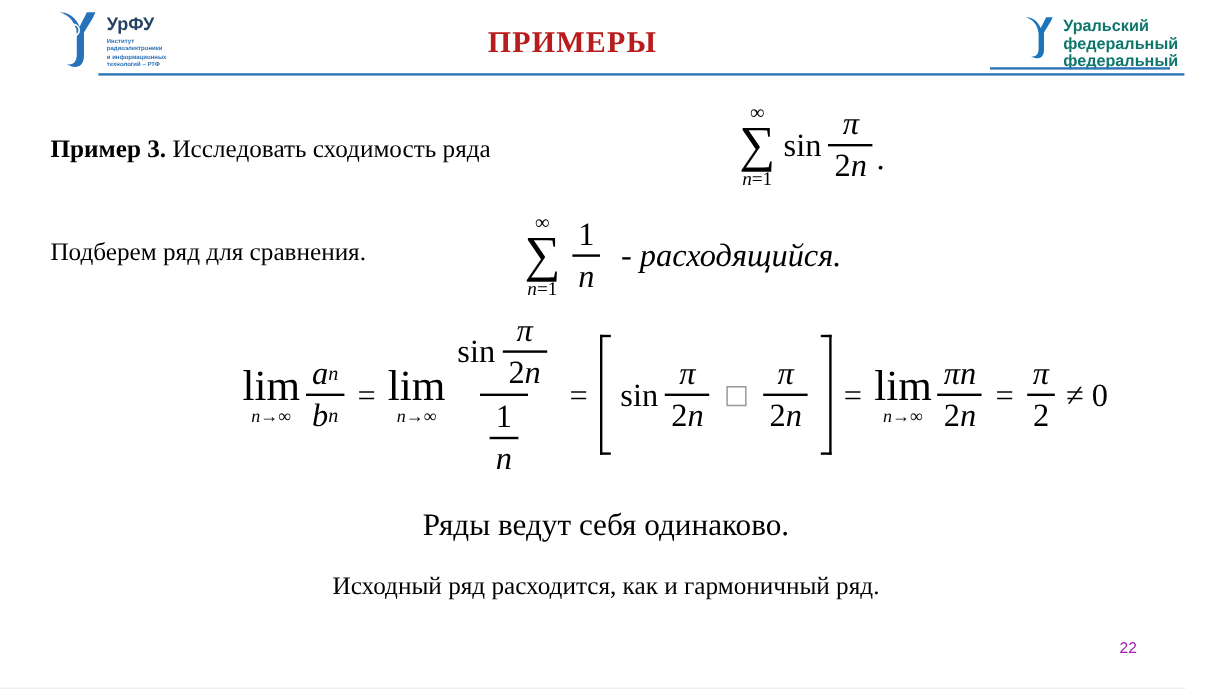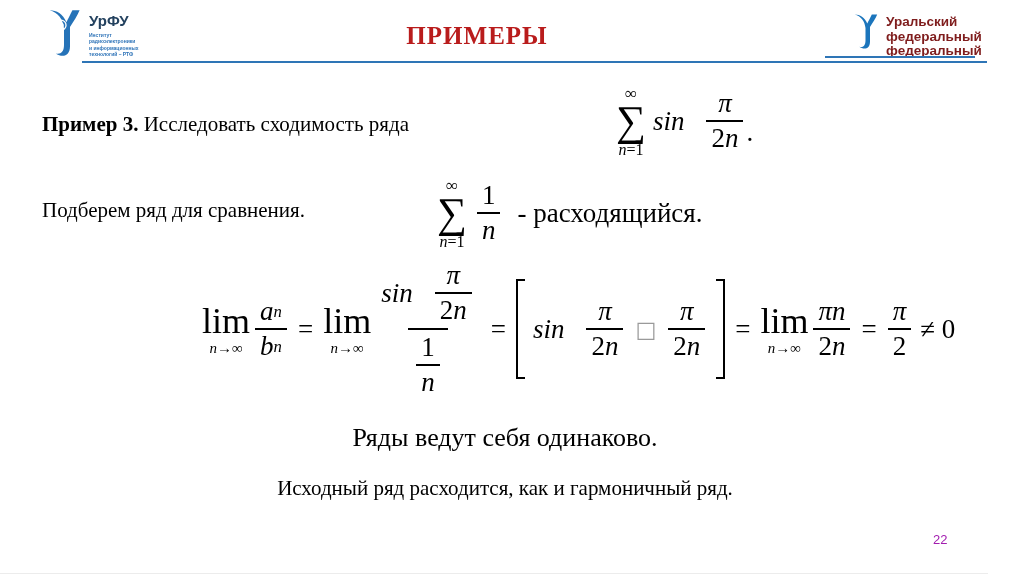--- a/index.html
+++ b/index.html
@@ -8,21 +8,21 @@
     position:relative; width:988px; height:574px; background:#ffffff;
     overflow:hidden; font-family:"Liberation Serif","DejaVu Serif",serif; color:#000;
     border-bottom:1px solid #ececec;
   }
   
   .logo-left { position:absolute; left:45px; top:9px; display:flex; gap:6px; align-items:flex-start; }
   .logo-left-text { display:flex; flex-direction:column; padding-top:3px; }
   .logo-left-name { font-family:"Liberation Sans",sans-serif; font-weight:bold; font-size:15px; color:#24425f; margin-bottom:3px; }
   .logo-left-sub { font-family:"Liberation Sans",sans-serif; font-size:5px; line-height:1.25; color:#2f74b8; font-weight:bold; }
   .logo-right { position:absolute; left:852px; top:13px; display:flex; gap:7px; align-items:flex-start; }
-  .logo-right-text { font-family:"Liberation Sans",sans-serif; font-weight:bold; font-size:13.5px; line-height:1.08; color:#7f1d1d; padding-top:2px; }
+  .logo-right-text { font-family:"Liberation Sans",sans-serif; font-weight:bold; font-size:13.5px; line-height:1.08; color:#0f766e; padding-top:2px; }
   .page-title {
     position:absolute; left:477px; top:22px; transform:translateX(-50%);
     font-size:25px; font-weight:bold; letter-spacing:1px; color:#b91c1c; white-space:nowrap;
   }
   .header-line { position:absolute; left:82px; top:61px; width:905px; height:2px; background:#2e75b6; }
   .logo-right-line { position:absolute; left:825px; top:56px; width:150px; height:2px; background:#2e75b6; }
 
   
   .textline { position:absolute; font-size:21px; white-space:nowrap; }
   .bold { font-weight:bold; }
@@ -32,21 +32,21 @@
   .formula { position:absolute; display:flex; align-items:center; white-space:nowrap; font-size:27px; }
   .mrow { display:inline-flex; align-items:center; }
   .it { font-style:italic; }
   .msum { display:inline-flex; flex-direction:column; align-items:center; line-height:1; margin-right:7px; }
   .sum-upper { font-size:17px; line-height:1; }
   .sum-sigma { font-size:42px; line-height:0.95; }
   .sum-lower { font-size:16px; line-height:1; }
   .mfrac { display:inline-flex; flex-direction:column; align-items:center; text-align:center; line-height:1.15; margin:0 3px; }
   .mfrac .den { border-top:2px solid #000; }
   .mfrac .num, .mfrac .den { padding:1px 5px; display:inline-flex; align-items:center; justify-content:center; }
-  .mfn { margin-right:19px;font-style:italic; }
+  .mfn { margin-right:3px; }
   .mlim { display:inline-flex; flex-direction:column; align-items:center; line-height:1; margin:0 2px; }
   .lim-word { font-size:36px; }
   .lim-sub { font-size:15px; margin-top:2px; }
   .meq { margin:0 8px; }
   .bgroup { display:inline-flex; align-items:center; height:100px; margin:0 2px; }
   .bracket { width:9px; align-self:stretch; }
   .bracket-left { border-left:2.5px solid #000; border-top:2.5px solid #000; border-bottom:2.5px solid #000; margin-right:8px; }
   .bracket-right { border-right:2.5px solid #000; border-top:2.5px solid #000; border-bottom:2.5px solid #000; margin-left:8px; }
   .missing-box { color:#9a9a9a; font-size:22px; margin:0 9px; font-family:"DejaVu Sans",sans-serif; }
   .low-dot { align-self:flex-end; padding-bottom:10px; }
@@ -129,21 +129,21 @@
       <span class="sum-lower"><span class="it">n</span><span>=1</span></span>
     </span>
     <span class="mfrac">
       <span class="num">
           <span>1</span>
         </span>
       <span class="den">
           <span class="it">n</span>
         </span>
     </span>
-    <span style="margin-left:14px;">- расходящийся.</span>
+    <span style="margin-left:14px;font-style:italic;">- расходящийся.</span>
   </div>
 
   <div class="formula" style="left:200px; top:258px;">
     <span class="mlim">
       <span class="lim-word">lim</span>
       <span class="lim-sub"><span class="it">n</span><span>→∞</span></span>
     </span>
     <span class="mfrac">
       <span class="num">
           <span class="it">a</span>

